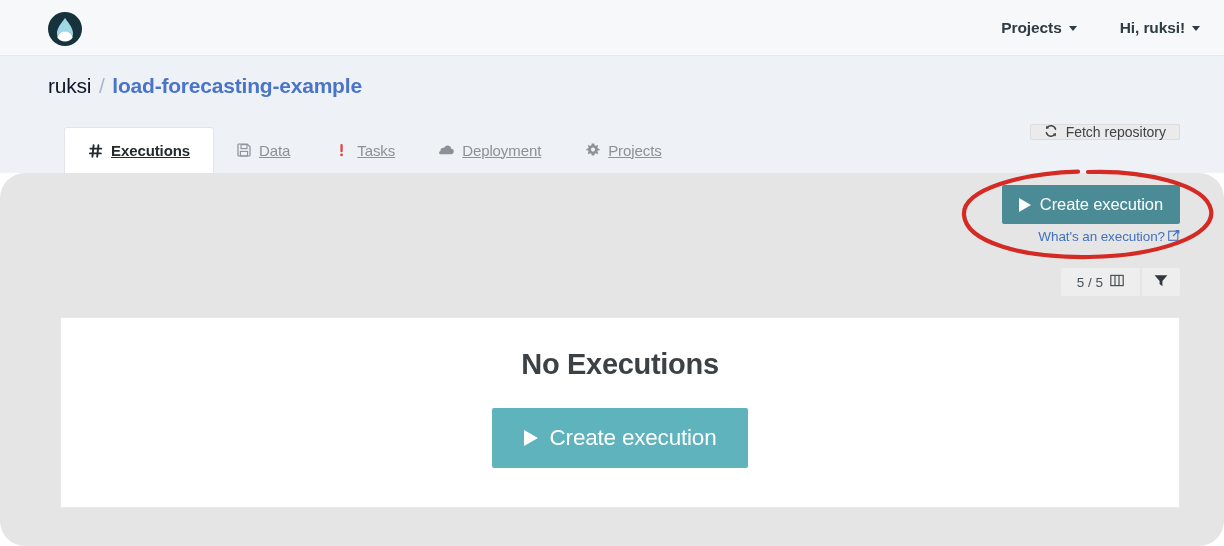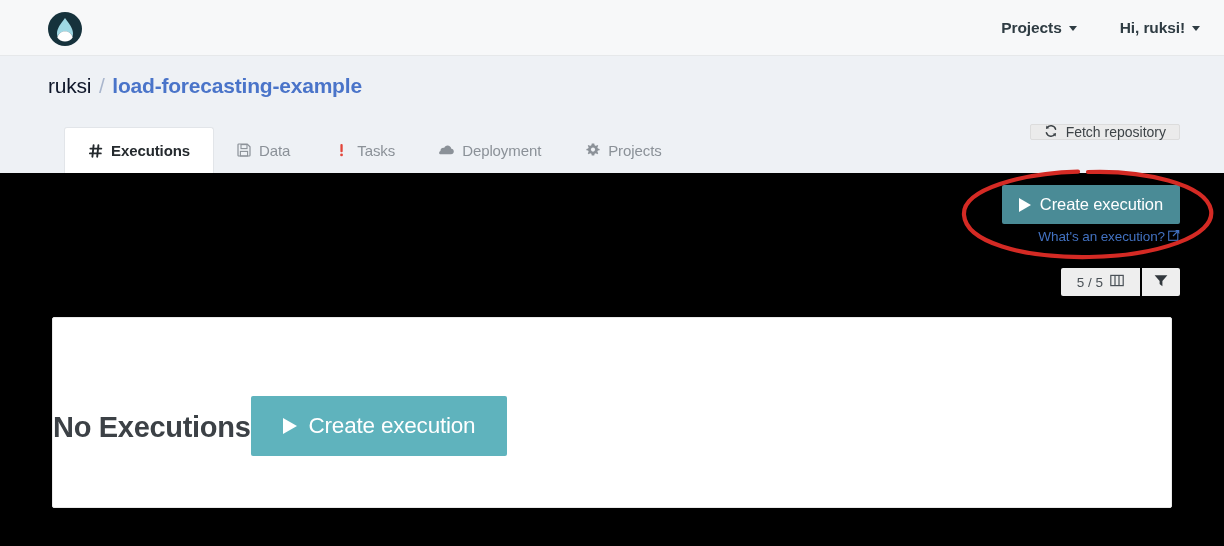--- a/index.html
+++ b/index.html
@@ -129,20 +129,21 @@
     height: 46px;
     display: flex;
     align-items: center;
     gap: 8px;
     padding: 0 22px;
     font-size: 15px;
     color: #8b9198;
     cursor: pointer;
     white-space: nowrap;
     letter-spacing: -0.1px;
+    text-decoration: underline;
   }
   .tab .ticon {
     display: inline-flex;
     align-items: center;
     justify-content: center;
     width: 15px;
   }
   .tab.active {
     background: #ffffff;
     color: #252a2e;
@@ -171,21 +172,22 @@
     cursor: pointer;
     white-space: nowrap;
   }
 
   
   .content {
     position: absolute;
     top: 173px; left: 0;
     width: 1224px;
     height: 373px;
-    background: #000000;
+    background: #e5e5e5;
+    border-radius: 25px;
   }
 
   .create-btn-top {
     position: absolute;
     right: 44px; top: 12px;
     height: 39px;
     background: #4a8b96;
     border: none;
     border-radius: 2px;
     display: flex;
@@ -250,27 +252,28 @@
     align-items: center;
     justify-content: center;
     margin-left: 2px;
     cursor: pointer;
     border-radius: 0 2px 2px 0;
   }
 
   
   .card {
     position: absolute;
-    left: 52px; top: 144px;
+    left: 60px; top: 144px;
     width: 1120px;
     height: 191px;
     background: #ffffff;
     border: 1px solid #e9e9e9;
     border-radius: 2px;
     display: flex;
+    flex-direction: column;
     align-items: center;
   }
   .card-title {
     margin-top: 30px;
     font-size: 29px;
     font-weight: bold;
     color: #3c4146;
     letter-spacing: -0.3px;
   }
   .create-btn-big {

